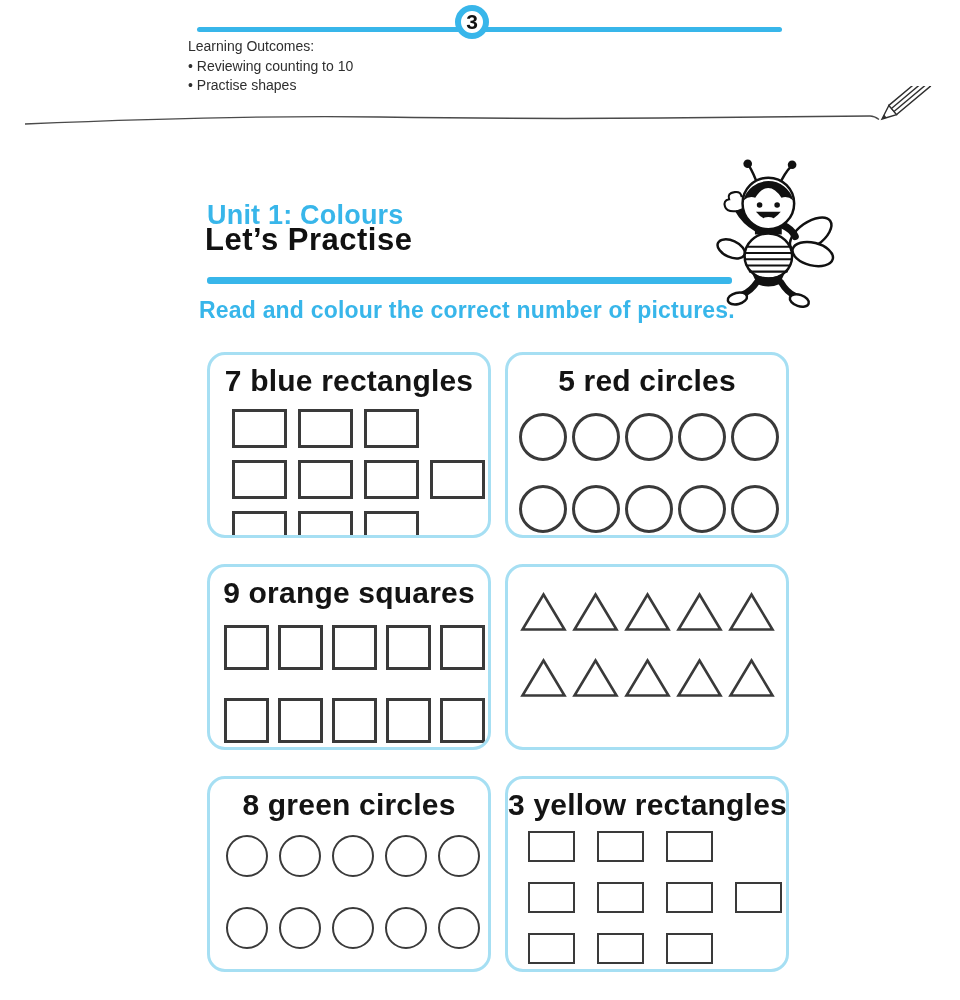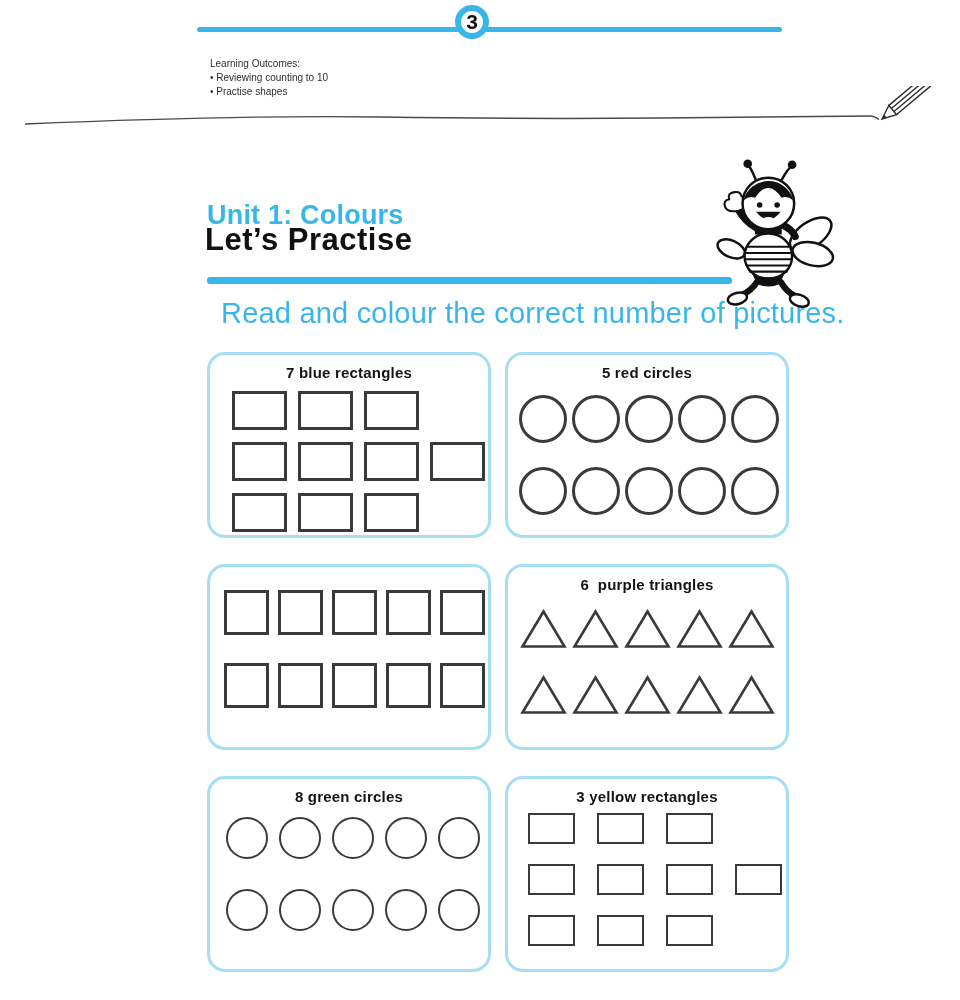--- a/index.html
+++ b/index.html
@@ -21,58 +21,58 @@
     position:absolute;left:197px;top:27px;width:585px;height:5px;
     background:var(--accent-cyan);border-radius:3px;
   }
   .page-circle{
     position:absolute;left:455px;top:5px;width:34px;height:34px;
     background:#fff;border:6px solid var(--accent-cyan);border-radius:50%;
     display:flex;align-items:center;justify-content:center;
     font-size:21px;font-weight:bold;color:#111;
   }
   .outcomes{
-    position:absolute;left:210px;top:37px;
-    font-size:10px;line-height:1.4;color:var(--outcome-gray);margin-top:20px;
+    position:absolute;left:188px;top:37px;
+    font-size:14px;line-height:1.4;color:var(--outcome-gray);
   }
 
   
   .pencil-divider{position:absolute;left:0;top:86px;}
 
   
   .unit-label{
     position:absolute;left:207px;top:200px;
     font-size:27px;font-weight:bold;color:var(--accent-cyan);letter-spacing:.2px;
   }
   .main-title{
     position:absolute;left:205px;top:222px;
     font-size:31px;font-weight:bold;color:#111;letter-spacing:.5px;
   }
   .title-underline{
     position:absolute;left:207px;top:277px;width:525px;height:7px;
     background:var(--accent-cyan);border-radius:3px;
   }
   .instruction{
-    position:absolute;left:221px;top:297px;
-    font-size:29px;font-weight:normal;color:var(--accent-cyan);letter-spacing:.2px;
+    position:absolute;left:199px;top:297px;
+    font-size:23px;font-weight:bold;color:var(--accent-cyan);letter-spacing:.2px;
   }
   .bee{position:absolute;left:703px;top:156px;}
 
   
   .grid{
     position:absolute;left:207px;top:352px;
     display:grid;grid-template-columns:284px 284px;grid-template-rows:186px 186px 196px;
     column-gap:14px;row-gap:26px;
   }
   .practice-box{
     border:3px solid var(--box-border);border-radius:18px;background:#fff;
     padding-top:9px;overflow:hidden;
   }
   .box-label{
-    text-align:center;font-weight:bold;font-size:15px;line-height:1.15;
+    text-align:center;font-weight:bold;font-size:30px;line-height:1.15;
     color:var(--text-black);letter-spacing:.2px;white-space:pre;
   }
   .box-shapes{display:flex;flex-direction:column;margin-top:10px;}
   .shape-row{display:flex;align-items:center;}
 
   .shapes-rectangle{padding-left:22px;row-gap:12px;}
   .shapes-rectangle .shape-row{column-gap:11px;}
   .shapes-circle{padding-left:11px;row-gap:24px;margin-top:14px;}
   .shapes-circle .shape-row{column-gap:5px;}
   .shapes-square{padding-left:14px;row-gap:28px;margin-top:14px;}
@@ -201,39 +201,39 @@
           <div class="shape-row">
             <div class="sh-circle"></div>
             <div class="sh-circle"></div>
             <div class="sh-circle"></div>
             <div class="sh-circle"></div>
             <div class="sh-circle"></div>
           </div>
         </div>
     </div>
     <div class="practice-box">
+      <div class="box-label">9 orange squares</div>
       <div class="box-shapes shapes-square">
           <div class="shape-row">
             <div class="sh-square"></div>
             <div class="sh-square"></div>
             <div class="sh-square"></div>
             <div class="sh-square"></div>
             <div class="sh-square"></div>
           </div>
           <div class="shape-row">
             <div class="sh-square"></div>
             <div class="sh-square"></div>
             <div class="sh-square"></div>
             <div class="sh-square"></div>
             <div class="sh-square"></div>
           </div>
         </div>
     </div>
     <div class="practice-box">
-      <div class="box-label">6  purple triangles</div>
       <div class="box-shapes shapes-triangle">
           <div class="shape-row">
             <svg class="sh-triangle" viewBox="0 0 47 40">
               <polygon points="23.5,2.5 44.5,37.5 2.5,37.5"></polygon>
             </svg>
             <svg class="sh-triangle" viewBox="0 0 47 40">
               <polygon points="23.5,2.5 44.5,37.5 2.5,37.5"></polygon>
             </svg>
             <svg class="sh-triangle" viewBox="0 0 47 40">
               <polygon points="23.5,2.5 44.5,37.5 2.5,37.5"></polygon>

